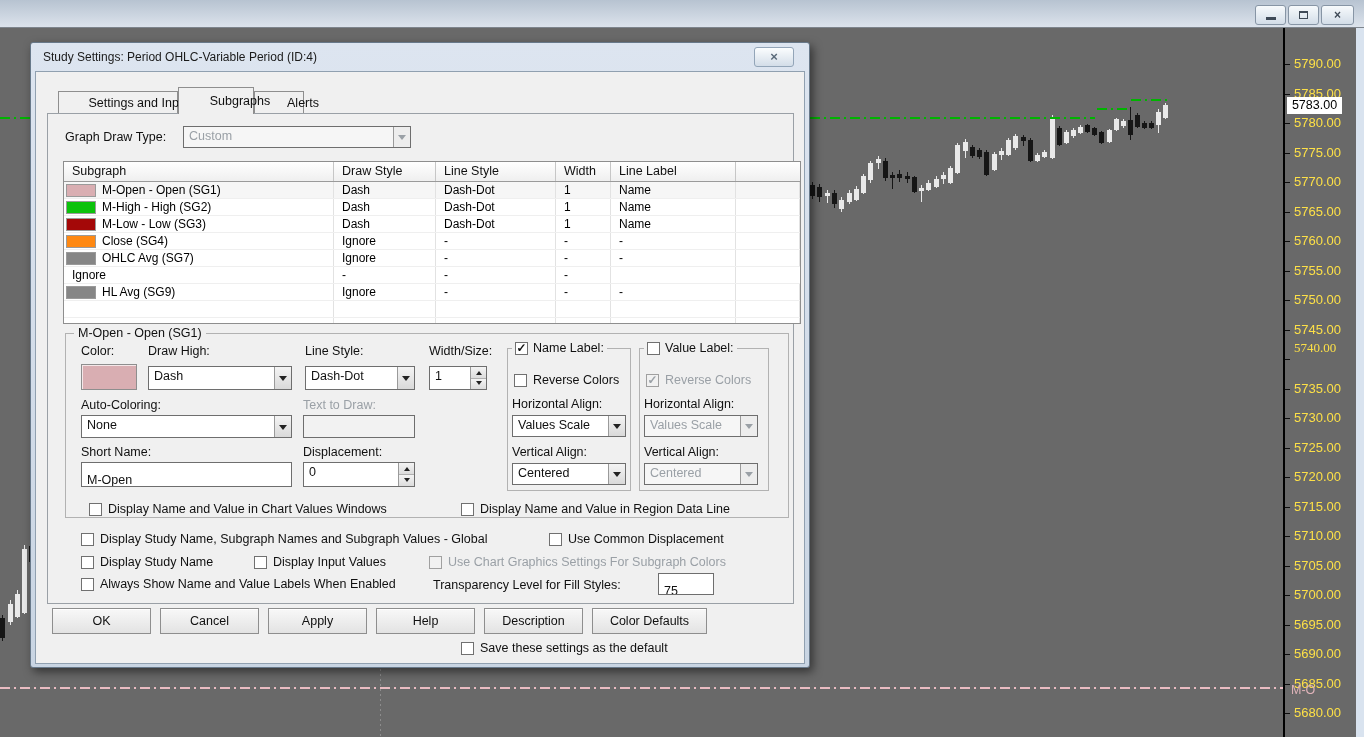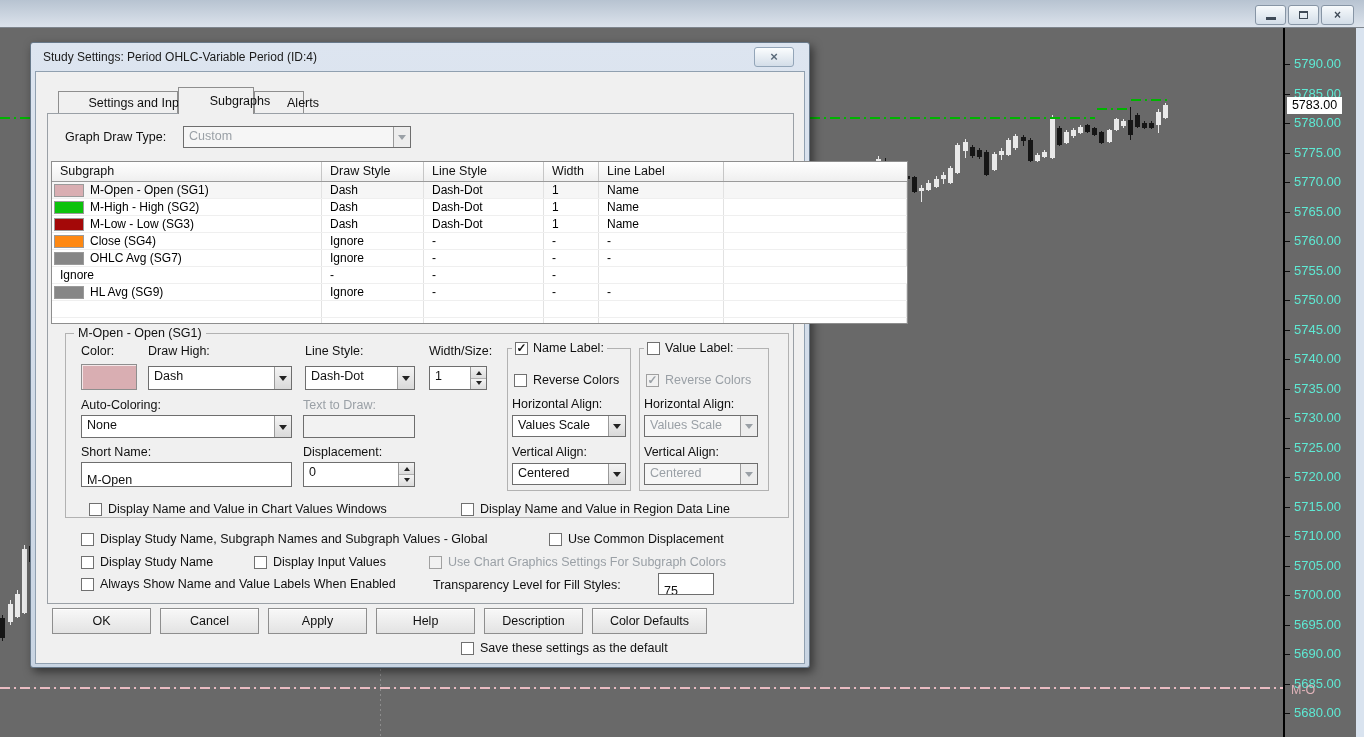--- a/index.html
+++ b/index.html
@@ -19,21 +19,21 @@
   .chart-layer { position:absolute; left:0; top:0; width:1364px; height:737px; z-index:1; }
   .candle-wick { position:absolute; width:1px; }
   .candle-body { position:absolute; width:5px; }
   .hline { position:absolute; height:2px; }
   .vgrid { position:absolute; width:1px; background:repeating-linear-gradient(180deg,#8d8d8d 0 2px,transparent 2px 5px); }
 
   
   .scale-col { position:absolute; left:1283px; top:28px; width:73px; height:709px; background:#696969;
     border-left:2px solid #000; z-index:2; }
   .tickmark { position:absolute; left:0; width:5px; height:1px; background:#0d0d0d; }
-  .ticklabel { position:absolute; left:9px; font-size:13px; color:#5eead4; white-space:nowrap;text-align:right; }
+  .ticklabel { position:absolute; left:9px; font-size:13px; color:#fde047; white-space:nowrap;text-align:right; }
   .price-box { position:absolute; left:2px; width:55px; height:17px; background:#fff; color:#000;
     font-size:12.5px; line-height:17px; text-align:center; }
   .mo-label { position:absolute; left:6px; font-size:12.5px; }
   .right-strip { position:absolute; left:1356px; top:28px; width:8px; height:709px; background:#d9e3ef; z-index:2; }
 
   
   .dialog { position:absolute; left:30px; top:42px; width:780px; height:626px; z-index:10;
     background:linear-gradient(180deg,#dde5f0,#c9d5e3); border:1px solid #68798a; border-radius:3px;
     box-shadow:3px 4px 10px rgba(0,0,0,0.5); font-size:12.5px; color:#101010; }
   .dlg-title { position:absolute; left:12px; top:7px; font-size:12px; color:#1a1a1a; white-space:nowrap; }
@@ -81,21 +81,21 @@
   .group { position:absolute; border:1px solid #b2b2b2; }
   .gtitle { position:absolute; top:-8px; left:8px; background:#f0f0f0; padding:0 4px; white-space:nowrap; }
   .glegend { position:absolute; top:-8px; left:4px; background:#f0f0f0; padding:0 3px; display:flex; align-items:center; gap:5px; }
 
   .swatch-btn { position:absolute; border:1px solid #8e8e8e; box-shadow:inset 1px 1px 0 rgba(255,255,255,.7); }
 
   .pbtn { position:absolute; height:26px; background:linear-gradient(#f8f8f8,#e3e3e3); border:1px solid #8e8e8e;
     box-shadow:inset 0 1px 0 #fff; display:flex; align-items:center; justify-content:center; }
 
   
-  .stable { position:absolute; left:20px; top:118px; width:857px; height:163px; border:1px solid #8e8e8e; background:#fff; overflow:hidden; }
+  .stable { position:absolute; left:32px; top:118px; width:738px; height:163px; border:1px solid #8e8e8e; background:#fff; overflow:hidden; }
   .thead, .trow { display:grid; grid-template-columns:270px 102px 120px 55px 125px 1fr; }
   .thead { height:20px; background:linear-gradient(#ffffff,#efefef); border-bottom:1px solid #9a9a9a; }
   .thcell { border-right:1px solid #c6c6c6; line-height:19px; padding-left:8px; font-size:12.5px; white-space:nowrap; overflow:hidden; }
   .trow { height:17px; border-bottom:1px solid #efefef; background:#fff; }
   .trow.sel { background:#f6f6f6; }
   .tcell { border-right:1px solid #e2e2e2; font-size:12px; line-height:16px; padding-left:8px; white-space:nowrap; overflow:hidden; color:#000; }
   .tcell.name { display:flex; align-items:center; gap:6px; padding-left:2px; }
   .swatch { width:30px; height:13px; display:inline-block; border:1px solid #9a9a9a; flex:none; }
 </style>
 </head>
@@ -250,21 +250,21 @@
       <div class="ticklabel" style="top: 175.5px;">5765.00</div>
       <div class="tickmark" style="top: 213px;"></div>
       <div class="ticklabel" style="top: 205px;">5760.00</div>
       <div class="tickmark" style="top: 242.5px;"></div>
       <div class="ticklabel" style="top: 234.5px;">5755.00</div>
       <div class="tickmark" style="top: 272px;"></div>
       <div class="ticklabel" style="top: 264px;">5750.00</div>
       <div class="tickmark" style="top: 301.5px;"></div>
       <div class="ticklabel" style="top: 293.5px;">5745.00</div>
       <div class="tickmark" style="top: 331px;"></div>
-      <div class="ticklabel" style="top: 323px;">5740.00</div>
+      <div class="ticklabel" style="top: 312px; font-family: Liberation Serif, serif;">5740.00</div>
       <div class="tickmark" style="top: 360.5px;"></div>
       <div class="ticklabel" style="top: 352.5px;">5735.00</div>
       <div class="tickmark" style="top: 390px;"></div>
       <div class="ticklabel" style="top: 382px;">5730.00</div>
       <div class="tickmark" style="top: 419.5px;"></div>
       <div class="ticklabel" style="top: 411.5px;">5725.00</div>
       <div class="tickmark" style="top: 449px;"></div>
       <div class="ticklabel" style="top: 441px;">5720.00</div>
       <div class="tickmark" style="top: 478.5px;"></div>
       <div class="ticklabel" style="top: 470.5px;">5715.00</div>

